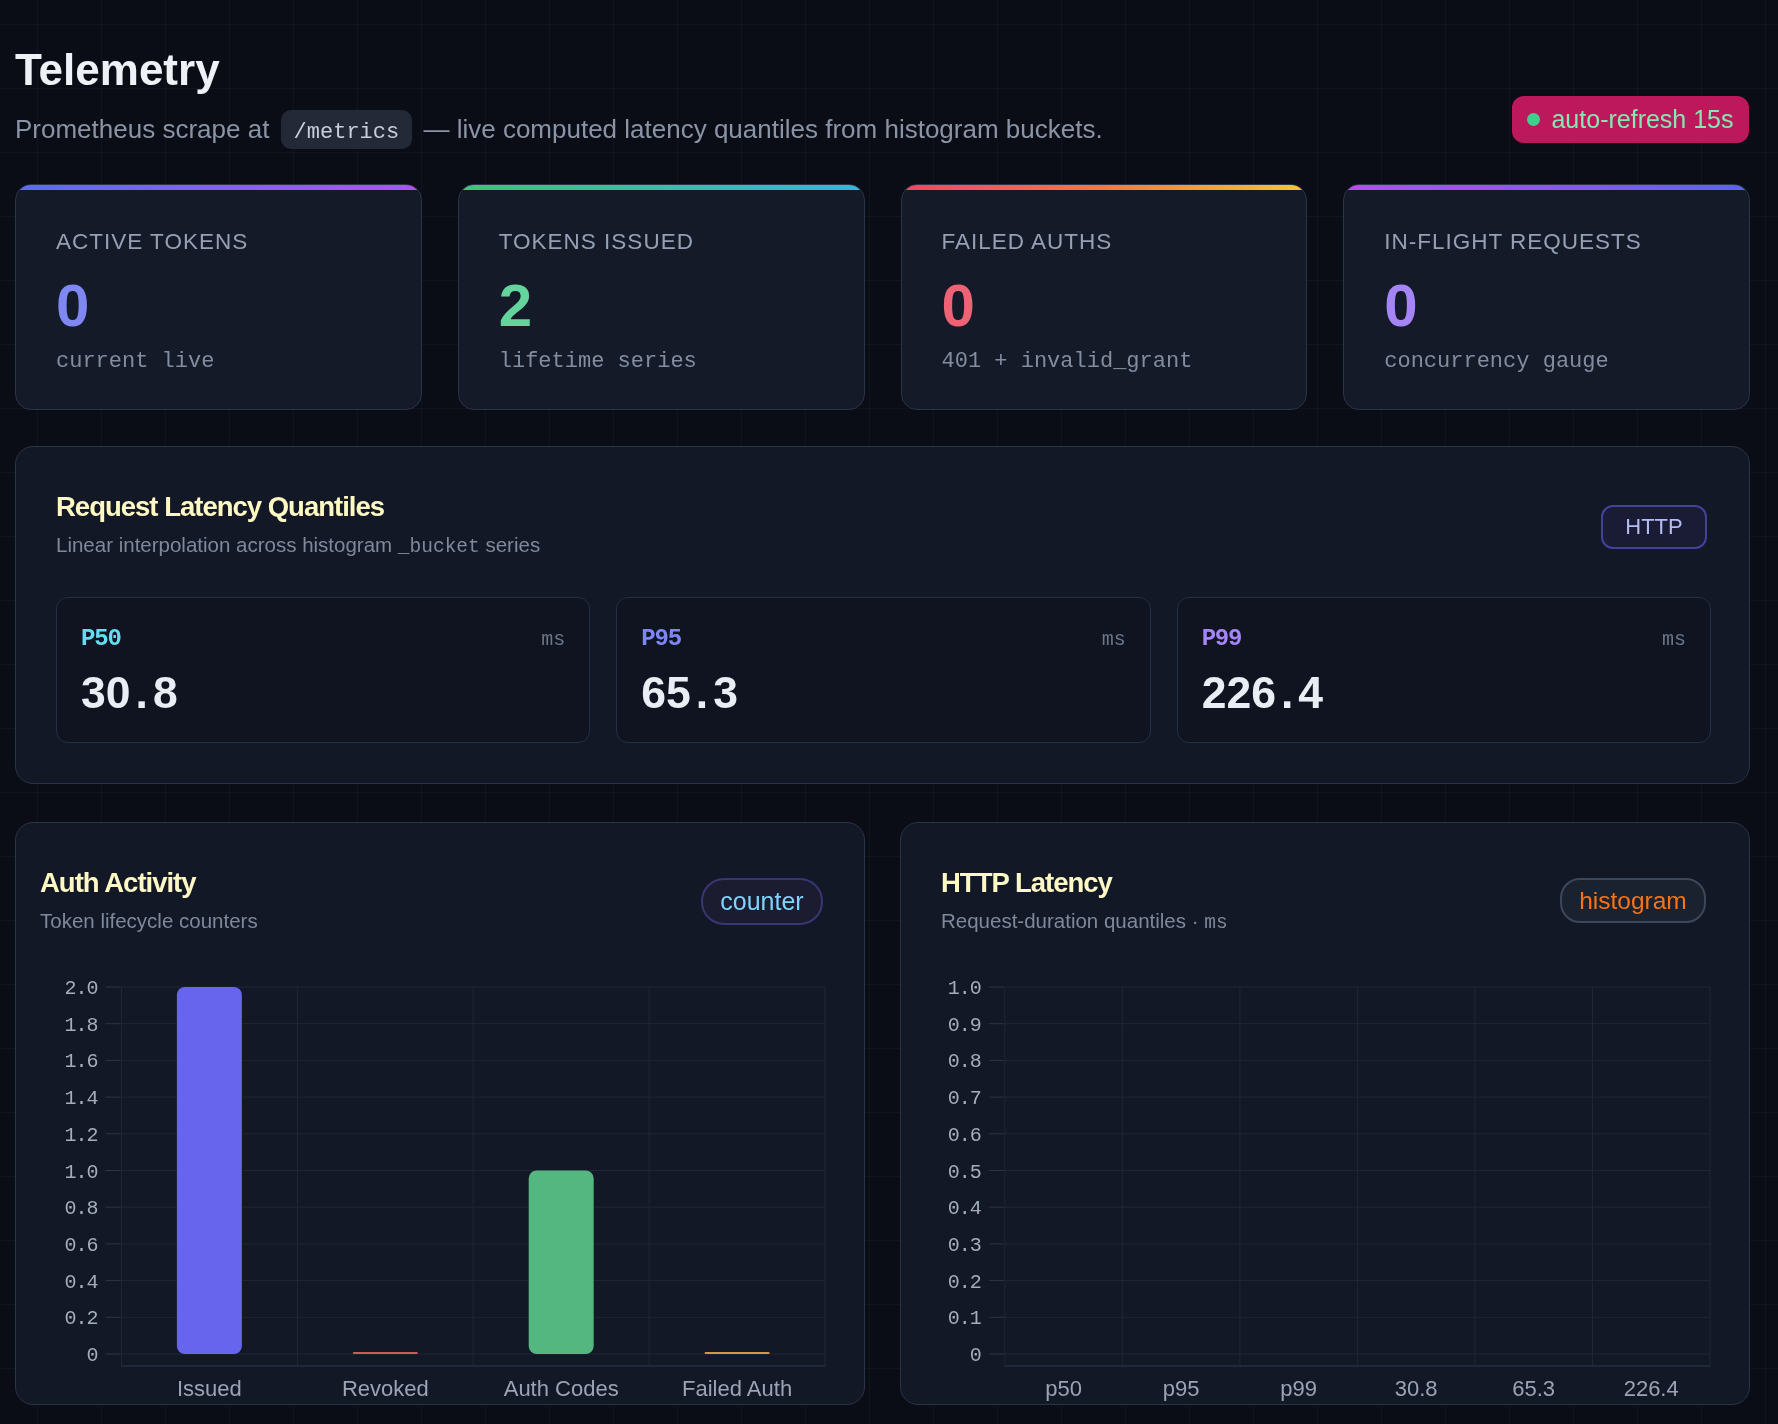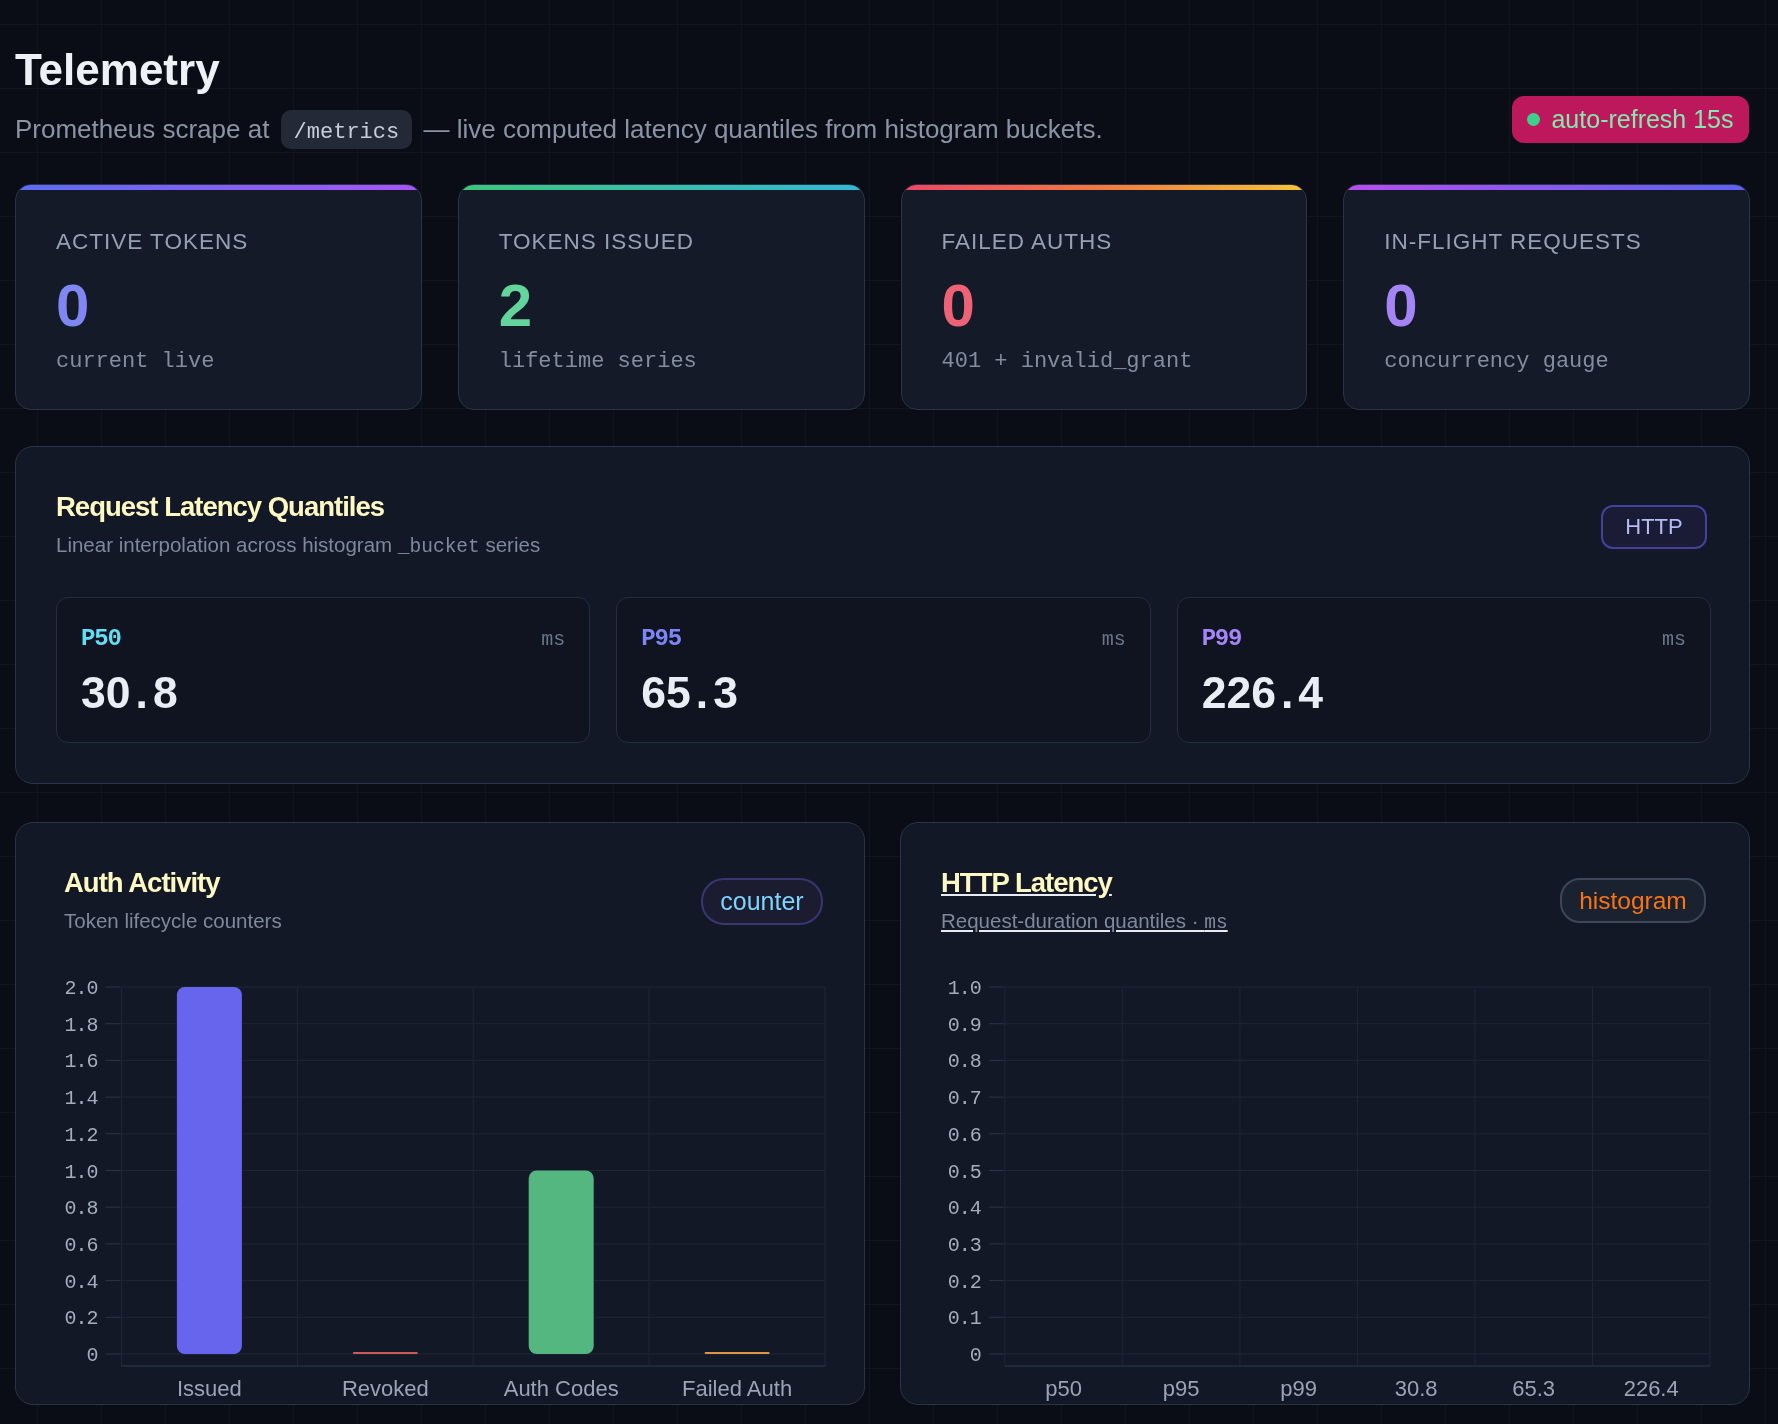--- a/index.html
+++ b/index.html
@@ -45,22 +45,22 @@
 .badge-http { right:42px; top:58px; width:106px; height:44px; border-radius:12px; border:2px solid #44409c; background:#1a1c36; color:#b4bcf6; font-size:22px; }
 .qboxes { position:absolute; left:40px; top:150px; width:1655px; display:grid; grid-template-columns:repeat(3,1fr); gap:26px; }
 .qbox { height:146px; background:#0f1420; border:1px solid #252e40; border-radius:12px; padding:27px 24px 24px; position:relative; }
 .qbox .qh { display:flex; justify-content:space-between; align-items:baseline; }
 .qbox .qlabel { font-family:"Liberation Mono", monospace; font-weight:bold; font-size:24px; letter-spacing:-1.2px; }
 .ql1 { color:#62ddf2; } .ql2 { color:#7c86f5; } .ql3 { color:#a585f8; }
 .qbox .qms { font-family:"Liberation Mono", monospace; font-size:20px; color:#6b7689; }
 .qbox .qval { font-size:44.5px; font-weight:bold; color:#e9edf4; margin-top:16px; }
 .qval .dot { padding:0 5px; }
 
-.panel-a { left:15px; top:822px; width:850px; height:583px; padding:44px 40px 0 48px; }
-.panel-h { left:900px; top:822px; width:850px; height:583px; padding:44px 40px 0 40px;text-decoration:underline; }
+.panel-a { left:15px; top:822px; width:850px; height:583px; padding:44px 40px 0 24px; }
+.panel-h { left:900px; top:822px; width:850px; height:583px; padding:44px 40px 0 40px; }
 .badge-counter { right:41px; top:55px; width:122px; height:47px; border-radius:23px; border:2px solid #3a3573; background:#1b1c2f; color:#7dd3fc; font-size:25px; }
 .badge-histogram { right:43px; top:55px; width:146px; height:45px; border-radius:20px; border:2px solid #3c4759; background:#1a2230; color:#f97316; font-size:24.5px; }
 .chart-svg { position:absolute; }
 </style>
 </head>
 <body>
 <h1 class="title">Telemetry</h1>
 <div class="subtitle">Prometheus scrape at <span class="chip">/metrics</span> — live computed latency quantiles from histogram buckets.</div>
 <div class="refresh">
     <span class="dot"></span>

